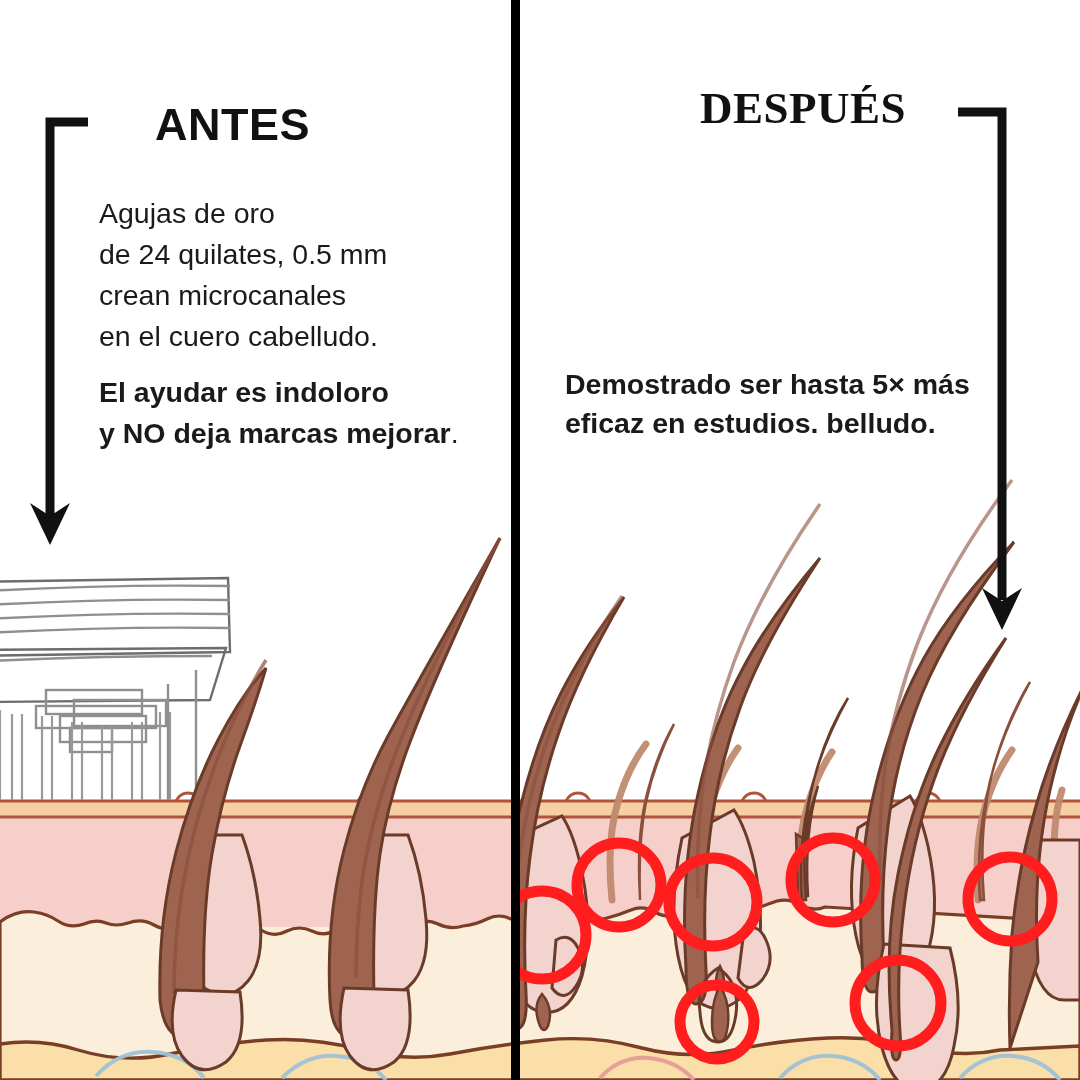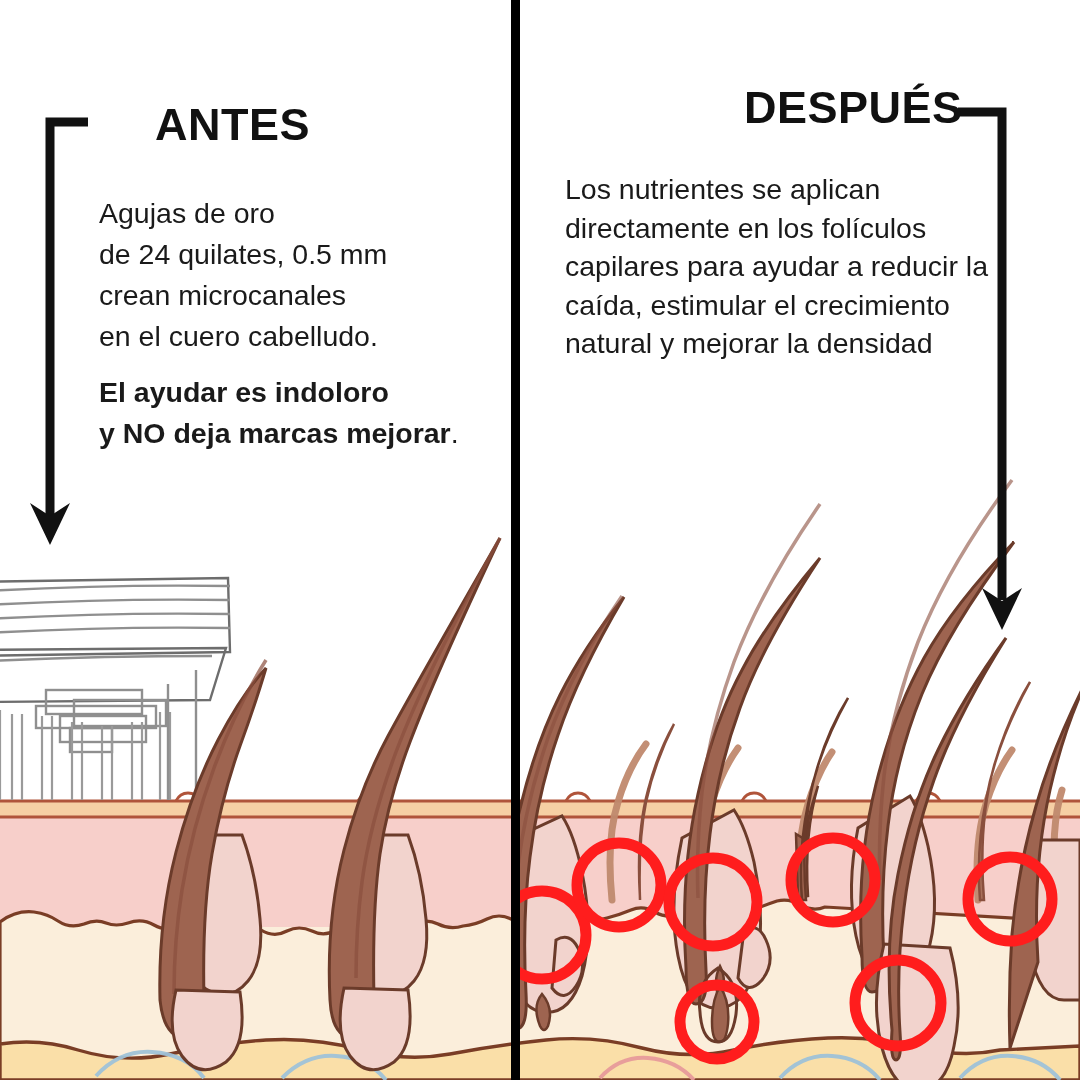--- a/index.html
+++ b/index.html
@@ -14,21 +14,21 @@
   #art{position:absolute;left:0;top:0;width:1080px;height:1080px;}
 
   .panel-title{
     position:absolute;
     font-weight:bold;
     color:#111111;
     letter-spacing:0.5px;
     white-space:nowrap;
   }
   #title-before{left:155px;top:99px;font-size:45px;}
-  #title-after{left:744px;top:82px;font-size:45px;}
+  #title-after{left:700px;top:82px;font-size:45px;font-family:Liberation Serif, serif;}
 
   .bodytext{
     position:absolute;
     color:#1a1a1a;
     white-space:pre-line;
   }
   #before-p1{left:99px;top:193px;font-size:28.5px;line-height:41px;font-weight:400;}
   #before-p2{left:99px;top:372px;font-size:28.5px;line-height:41px;font-weight:700;}
   #after-p1{left:565px;top:170px;font-size:28.5px;line-height:38.5px;font-weight:400;}
   #after-p2{left:565px;top:365px;font-size:28.5px;line-height:38.5px;font-weight:700;}
@@ -255,20 +255,17 @@
 
   <div class="bodytext" id="before-p1">Agujas de oro
 de 24 quilates, 0.5 mm
 crean microcanales
 en el cuero cabelludo.</div>
 
   <div class="bodytext" id="before-p2"><span>El ayudar es indoloro</span><br><span>y </span><span>NO deja marcas mejorar</span><span class="nb">.</span></div>
 
   <div class="panel-title" id="title-after">DESPUÉS</div>
 
-  <div class="bodytext" id="after-p1">Los nutrientes se aplican
-directamente en los folículos
-capilares para ayudar a reducir la
-caída, estimular el crecimiento
-natural y mejorar la densidad</div>
-
+
+  <div class="bodytext" id="after-p2">Demostrado ser hasta 5× más
+eficaz en estudios. belludo.</div>
 
 </div>
 
 </body></html>

